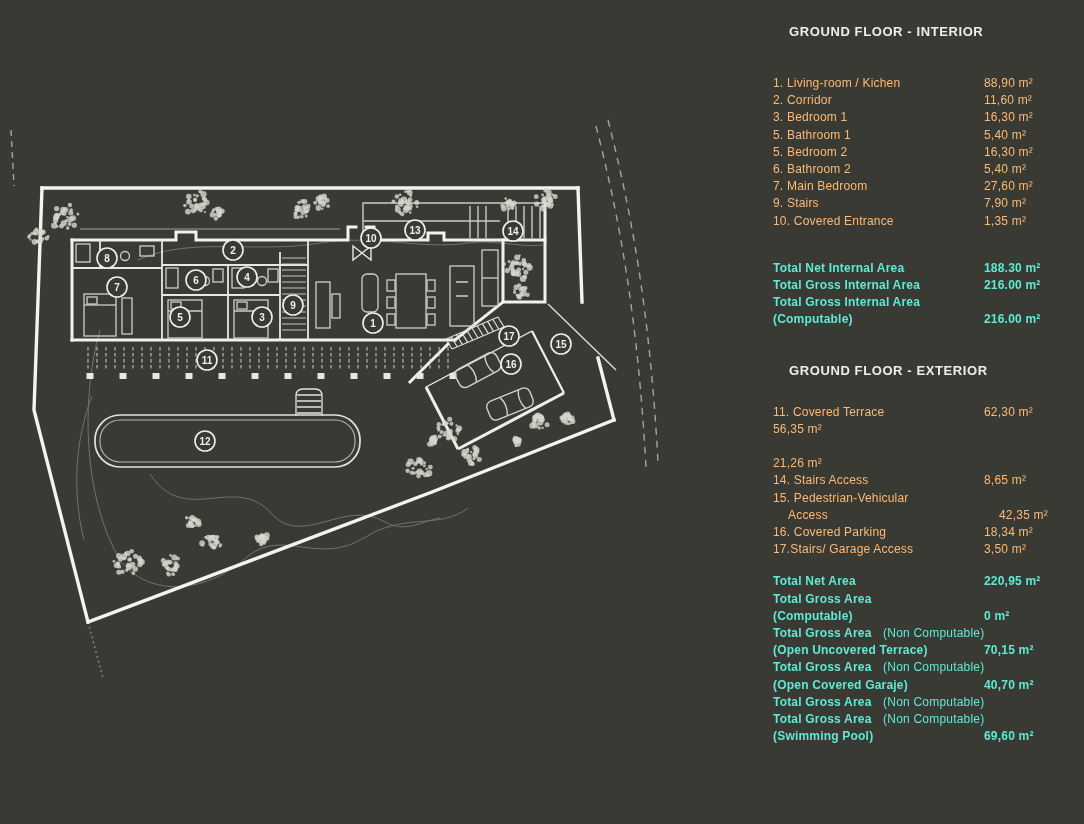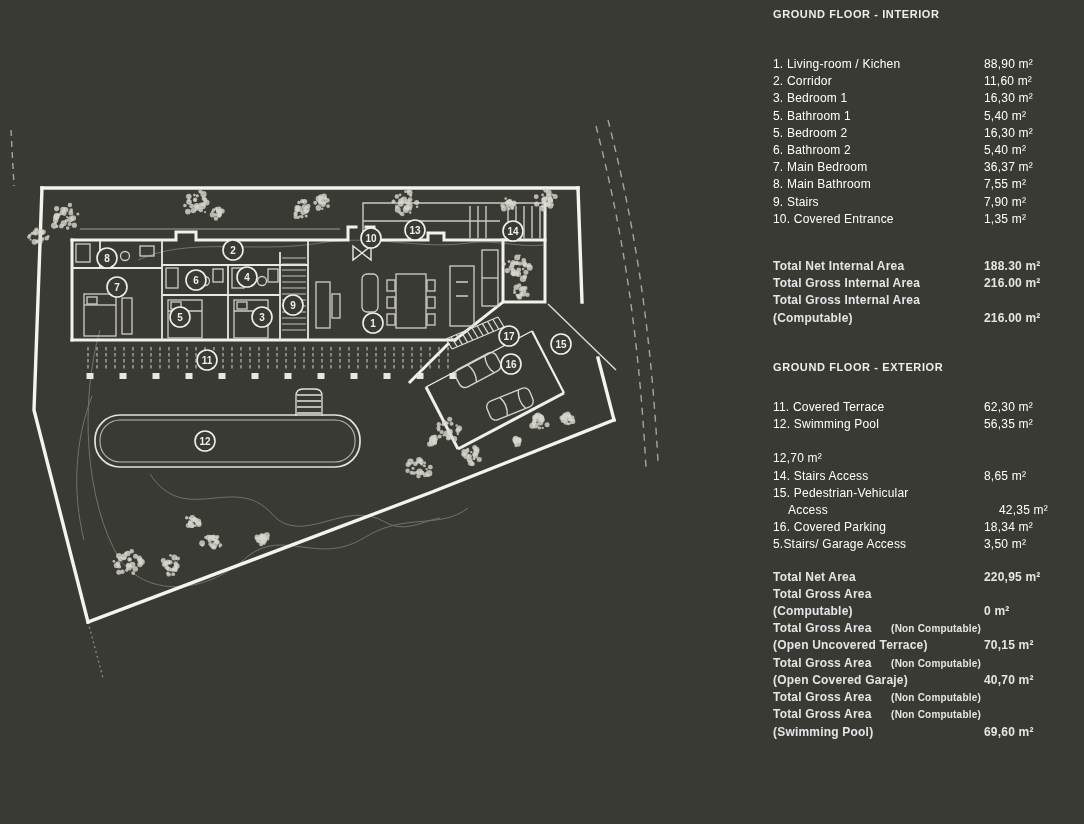--- a/index.html
+++ b/index.html
@@ -3,26 +3,26 @@
 <meta charset="utf-8">
 <style>
   html,body{margin:0;padding:0}
   body{
     width:1084px;height:824px;position:relative;overflow:hidden;
     background:#3a3a35;
     font-family:"Liberation Sans",sans-serif;
   }
   .plan-svg{position:absolute;left:0;top:0}
   .panel{position:absolute;left:773px;top:8px;width:300px;color:#e3e3dd}
-  h2.sec{font-size:11px;font-weight:bold;letter-spacing:.6px;color:#efefe9;margin:0;white-space:nowrap}
-  .row{display:flex;line-height:17.2px;min-height:17.2px;font-size:12px;letter-spacing:.2px;color:#ffffff}
+  h2.sec{font-size:13px;font-weight:bold;letter-spacing:.6px;color:#efefe9;margin:16px;white-space:nowrap}
+  .row{display:flex;line-height:17.2px;min-height:17.2px;font-size:12px;letter-spacing:.2px;color:#fdba74}
   .lbl{width:211px;white-space:nowrap}
   .val{white-space:nowrap}
-  .totals .row{font-weight:bold;color:#e5e5e5}
-  .sm{font-size:10px;font-weight:bold;margin-left:16px}
+  .totals .row{font-weight:bold;color:#5eead4}
+  .sm{font-size:12px;font-weight:normal;margin-left:8px}
   .row.indent .lbl{padding-left:15px}
   #int-items{margin-top:36px}
   #int-totals{margin-top:30px}
   #ext-head{margin-top:34px}
   #ext-items{margin-top:26px}
   #ext-totals{margin-top:15px}
 </style>
 </head>
 <body>
 
@@ -798,25 +798,21 @@
       <div class="row">
         <span class="lbl">5. Bedroom 2</span>
         <span class="val">16,30 m²</span>
       </div>
       <div class="row">
         <span class="lbl">6. Bathroom 2</span>
         <span class="val">5,40 m²</span>
       </div>
       <div class="row">
         <span class="lbl">7. Main Bedroom</span>
-        <span class="val">36,37 m²</span>
-      </div>
-      <div class="row">
-        <span class="lbl">8. Main Bathroom</span>
-        <span class="val">7,55 m²</span>
+        <span class="val">27,60 m²</span>
       </div>
       <div class="row">
         <span class="lbl">9. Stairs</span>
         <span class="val">7,90 m²</span>
       </div>
       <div class="row">
         <span class="lbl">10. Covered Entrance</span>
         <span class="val">1,35 m²</span>
       </div>
     </div>
@@ -843,48 +839,47 @@
 
   <h2 id="ext-head" class="sec">GROUND FLOOR - EXTERIOR</h2>
 
   <div id="ext-items">
 
   <div class="row">
         <span class="lbl">11. Covered Terrace</span>
         <span class="val">62,30 m²</span>
       </div>
       <div class="row">
-        <span class="lbl">12. Swimming Pool</span>
         <span class="val">56,35 m²</span>
       </div>
       <div class="row">
         <span class="lbl">&nbsp;</span>
         <span class="val">&nbsp;</span>
       </div>
       <div class="row">
-        <span class="val">12,70 m²</span>
+        <span class="val">21,26 m²</span>
       </div>
       <div class="row">
         <span class="lbl">14. Stairs Access</span>
         <span class="val">8,65 m²</span>
       </div>
       <div class="row">
         <span class="lbl">15. Pedestrian-Vehicular</span>
         <span class="val">&nbsp;</span>
       </div>
       <div class="row indent">
         <span class="lbl">Access</span>
         <span class="val">42,35 m²</span>
       </div>
       <div class="row">
         <span class="lbl">16. Covered Parking</span>
         <span class="val">18,34 m²</span>
       </div>
       <div class="row">
-        <span class="lbl">5.Stairs/ Garage Access</span>
+        <span class="lbl">17.Stairs/ Garage Access</span>
         <span class="val">3,50 m²</span>
       </div>
     </div>
 
   <div id="ext-totals" class="totals">
 
   <div class="row">
         <span class="lbl"><span>Total Net Area</span></span>
         <span class="val">220,95 m²</span>
       </div>

